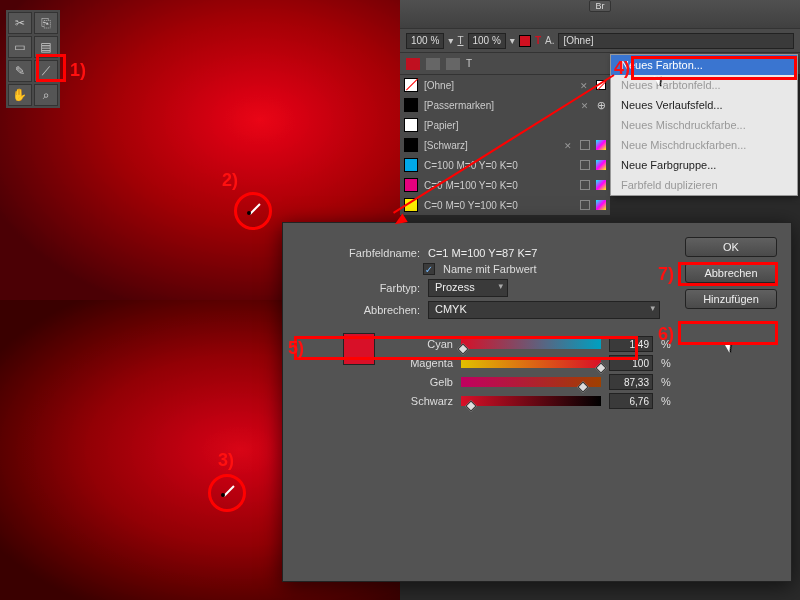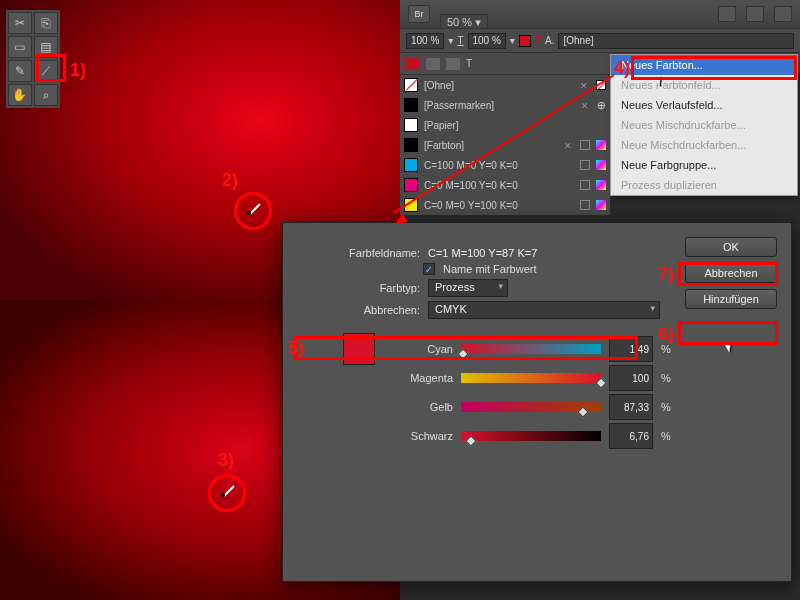--- a/index.html
+++ b/index.html
@@ -12,21 +12,21 @@
     linear-gradient(100deg, #c080a0 0%, #e8a0c0 12%, #d01020 30%, #800010 70%);
     filter: contrast(1.1); }
   .photo-bottom { top: 300px; height: 300px; background:
     radial-gradient(ellipse at 60% 50%, #d01020 0%, #900010 45%, #400008 85%),
     linear-gradient(95deg, #a87088 0%, #d898b0 10%, #c00818 28%, #600008 75%);
     filter: contrast(1.1) blur(0.5px); }
   
   
   .app-toolbar { position: absolute; top: 0; right: 0; width: 400px; height: 28px;
     background: linear-gradient(#505050,#404040); display: flex; align-items: center;
-    gap: 10px; padding: 0 8px; color: #ccc; font-size: 11px; }
+    gap: 10px; padding: 0 8px; color: #ccc; font-size: 11px; flex-direction: column; }
   .tb-btn { width: 22px; height: 18px; background: #555; border: 1px solid #333; border-radius: 2px;
     display: flex; align-items: center; justify-content: center; font-size: 9px; color:#ddd; }
   .zoom { background:#444; padding:1px 6px; border:1px solid #333;margin-top:16px; }
   .tb-ico { width:18px; height:16px; background:#555; border:1px solid #333; }
   
   
   .char-row { position:absolute; top:28px; right:0; width:400px; height:24px;
     background:#4a4a4a; display:flex; align-items:center; gap:4px; padding:0 6px;
     font-size:10px; color:#ccc; border-top:1px solid #333; }
   .mini-field { background:#3a3a3a; border:1px solid #222; height:16px; padding:0 4px;
@@ -83,21 +83,21 @@
   .swatch-big { width:32px; height:32px; background:#d81028; border:1px solid #222; }
   .slider-row { display:flex; align-items:center; gap:8px; margin:3px 4px; }
   .slider-lbl { width:110px; text-align:right; }
   .slider-track { width:140px; height:10px; position:relative; }
   .st-c { background:linear-gradient(90deg,#d81028,#00a0c0); }
   .st-m { background:linear-gradient(90deg,#e0c000,#d81028); }
   .st-y { background:linear-gradient(90deg,#c00060,#a04000); }
   .st-k { background:linear-gradient(90deg,#d81028,#000); }
   .thumb { position:absolute; top:6px; width:8px; height:8px; background:#ddd;
     border:1px solid #333; transform:translateX(-50%) rotate(45deg); }
-  .numbox { width:44px; height:26px; background:#3a3a3a; border:1px solid #222;
+  .numbox { width:44px; height:16px; background:#3a3a3a; border:1px solid #222;
     color:#eee; text-align:right; padding:0 3px; font-size:10px; }
   .pct { color:#ddd; }
   .dlg-btns { position:absolute; top:14px; right:14px; display:flex; flex-direction:column; gap:6px; }
   .btn { width:92px; height:20px; background:linear-gradient(#606060,#4a4a4a);
     border:1px solid #222; color:#eee; text-align:center; font-size:11px;
     display:flex; align-items:center; justify-content:center; border-radius:3px; }
   
   
   .hl { position:absolute; border:3px solid #ff0000; pointer-events:none; }
   .hl-circ { border-radius:50%; }
@@ -171,21 +171,21 @@
     <span class="sw-lbl">[Passermarken]</span>
     <span class="sw-ic sw-x"></span>
     <span style="color:#ccc;font-size:11px">⊕</span>
   </div>
   <div class="sw-row">
     <span class="sw-chip" style="background:#fff"></span>
     <span class="sw-lbl">[Papier]</span>
   </div>
   <div class="sw-row">
     <span class="sw-chip" style="background:#000"></span>
-    <span class="sw-lbl">[Farbton]</span>
+    <span class="sw-lbl">[Schwarz]</span>
     <span class="sw-ic sw-x"></span>
     <span class="sw-box"></span>
     <span class="sw-grad"></span>
   </div>
   <div class="sw-row">
     <span class="sw-chip" style="background:#00a8e8"></span>
     <span class="sw-lbl">C=100 M=0 Y=0 K=0</span>
     <span class="sw-box"></span>
     <span class="sw-grad"></span>
   </div>
@@ -203,21 +203,21 @@
   </div>
 </div>
 
 <div class="flyout">
   <div class="fly-item hover">Neues Farbton...</div>
   <div class="fly-item dis">Neues Farbtonfeld...</div>
   <div class="fly-item">Neues Verlaufsfeld...</div>
   <div class="fly-item dis">Neues Mischdruckfarbe...</div>
   <div class="fly-item dis">Neue Mischdruckfarben...</div>
   <div class="fly-item">Neue Farbgruppe...</div>
-  <div class="fly-item dis">Prozess duplizieren</div>
+  <div class="fly-item dis">Farbfeld duplizieren</div>
 </div>
 
 <div class="tools">
   <div class="tool">✂</div>
   <div class="tool">⎘</div>
   <div class="tool">▭</div>
   <div class="tool">▤</div>
   <div class="tool">✎</div>
   <div class="tool">⟋</div>
   <div class="tool">✋</div>

